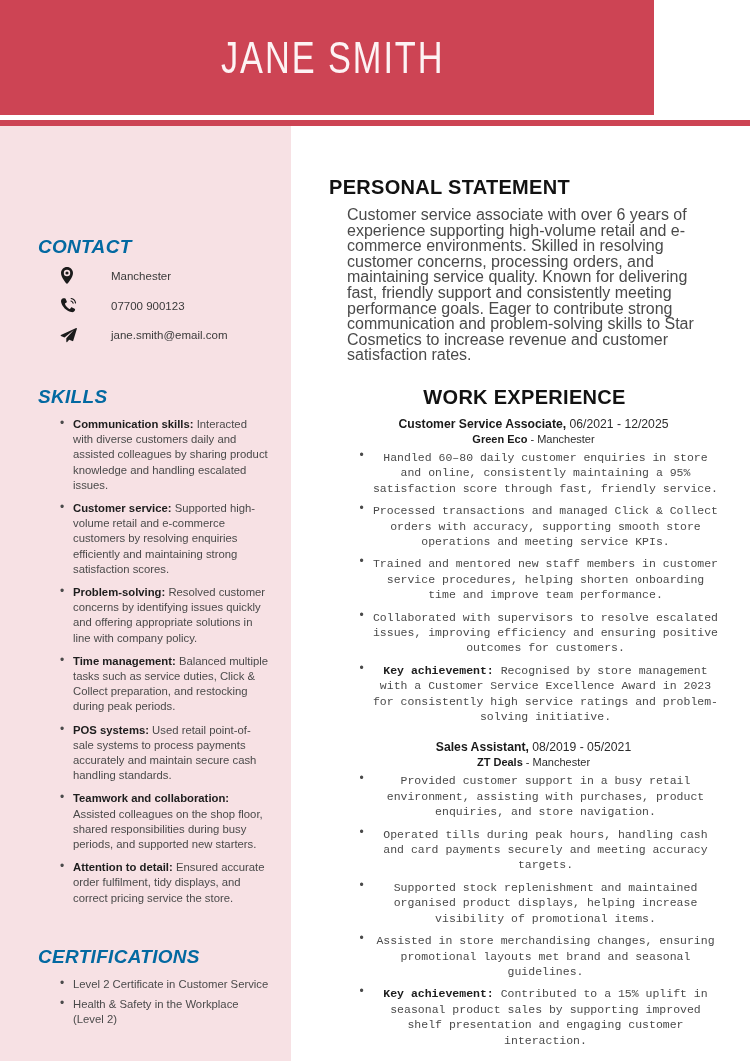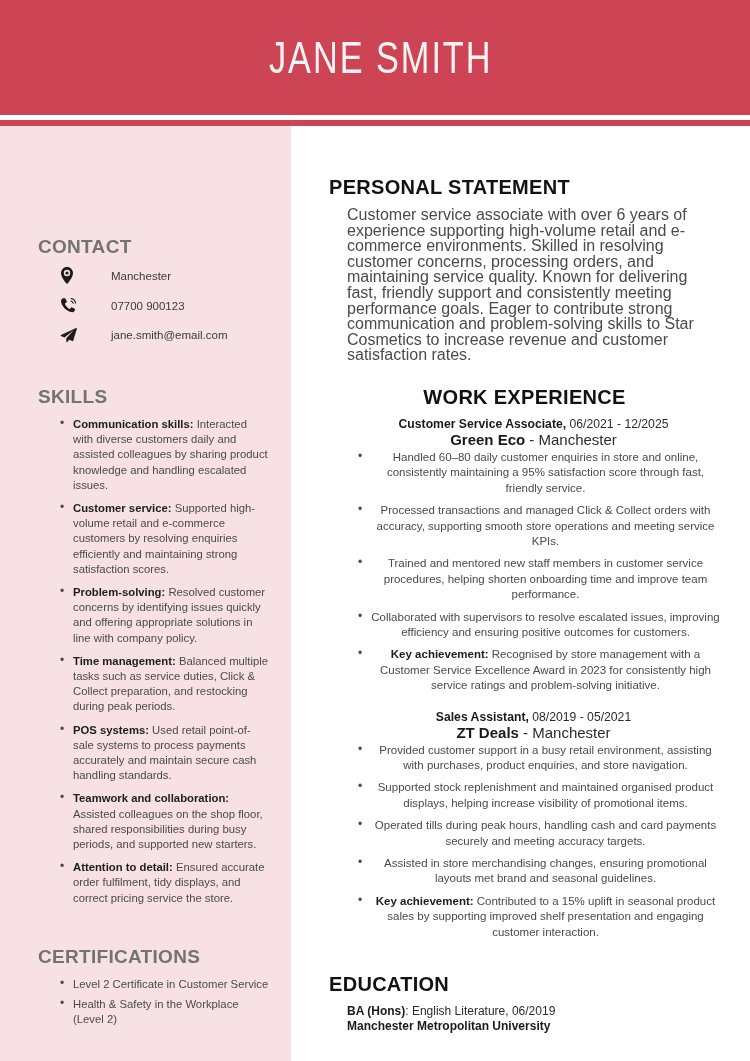--- a/index.html
+++ b/index.html
@@ -13,21 +13,21 @@
     font-family: "Liberation Sans", sans-serif;
     background: #ffffff;
     position: relative;
     overflow: hidden;
   }
 
   
   .header-band {
     position: absolute;
     top: 0; left: 0;
-    width: 750px;
+    width: 654px;
     height: 115px;
     background: #cd4454;
     display: flex;
     align-items: center;
     justify-content: center;
   }
   .header-name {
     color: #fdf3f4;
     font-size: 44px;
     letter-spacing: 2.5px;
@@ -74,23 +74,24 @@
     width: 459px;
     height: 935px;
     background: #ffffff;
     padding: 0 30px 0 38px;
   }
 
   
   .side-heading {
     font-size: 19px;
     font-weight: bold;
-    color: #737373;
+    color: #0369a1;
     letter-spacing: 0.3px;
     margin-bottom: 9px;
+    font-style: italic;
   }
   .sec-contact { padding-top: 110px; }
   .sec-skills  { padding-top: 30px; }
   .sec-certs   { padding-top: 32px; }
 
   .contact-row {
     display: flex;
     align-items: center;
     margin-bottom: 13px;
     padding-left: 22px;
@@ -158,30 +159,31 @@
   .job { padding-left: 18px; margin-bottom: 2px; }
   .job + .job { margin-top: 16px; }
   .job-title {
     font-size: 12.2px;
     color: #1a1a1a;
     line-height: 15px;
   }
   .job-title b { font-weight: bold; }
   .job-title .job-dates { font-weight: normal; color: #2c2c2c; }
   .job-company {
-    font-size: 15px;
+    font-size: 11px;
     color: #2c2c2c;
     line-height: 15px;
     margin-bottom: 3px;
   }
   .job-company b { font-weight: bold; color: #1a1a1a; }
 
   ul.main-list {
     list-style: none;
     padding-left: 11px;
+    font-family: Liberation Mono, monospace;
   }
   ul.main-list > li {
     position: relative;
     font-size: 11.5px;
     line-height: 15.4px;
     color: #4a4a4a;
     padding-left: 13px;
     margin-bottom: 7px;
   }
   ul.main-list > li::before {
@@ -302,22 +304,22 @@
               <li><span>Trained and mentored new staff members in customer service procedures, helping shorten onboarding time and improve team performance.</span></li>
               <li><span>Collaborated with supervisors to resolve escalated issues, improving efficiency and ensuring positive outcomes for customers.</span></li>
               <li><b>Key achievement:</b><span> Recognised by store management with a Customer Service Excellence Award in 2023 for consistently high service ratings and problem-solving initiative.</span></li>
             </ul>
           </div>
           <div class="job">
             <div class="job-title"><b>Sales Assistant,</b><span class="job-dates"> 08/2019 - 05/2021</span></div>
             <div class="job-company"><b>ZT Deals</b><span> - Manchester</span></div>
             <ul class="main-list">
               <li><span>Provided customer support in a busy retail environment, assisting with purchases, product enquiries, and store navigation.</span></li>
+              <li><span>Operated tills during peak hours, handling cash and card payments securely and meeting accuracy targets.</span></li>
               <li><span>Supported stock replenishment and maintained organised product displays, helping increase visibility of promotional items.</span></li>
-              <li><span>Operated tills during peak hours, handling cash and card payments securely and meeting accuracy targets.</span></li>
               <li><span>Assisted in store merchandising changes, ensuring promotional layouts met brand and seasonal guidelines.</span></li>
               <li><b>Key achievement:</b><span> Contributed to a 15% uplift in seasonal product sales by supporting improved shelf presentation and engaging customer interaction.</span></li>
             </ul>
           </div>
         </div>
     </section>
 
     <section class="sec-education">
       <div class="main-heading">EDUCATION</div>
       <div class="edu-block">

